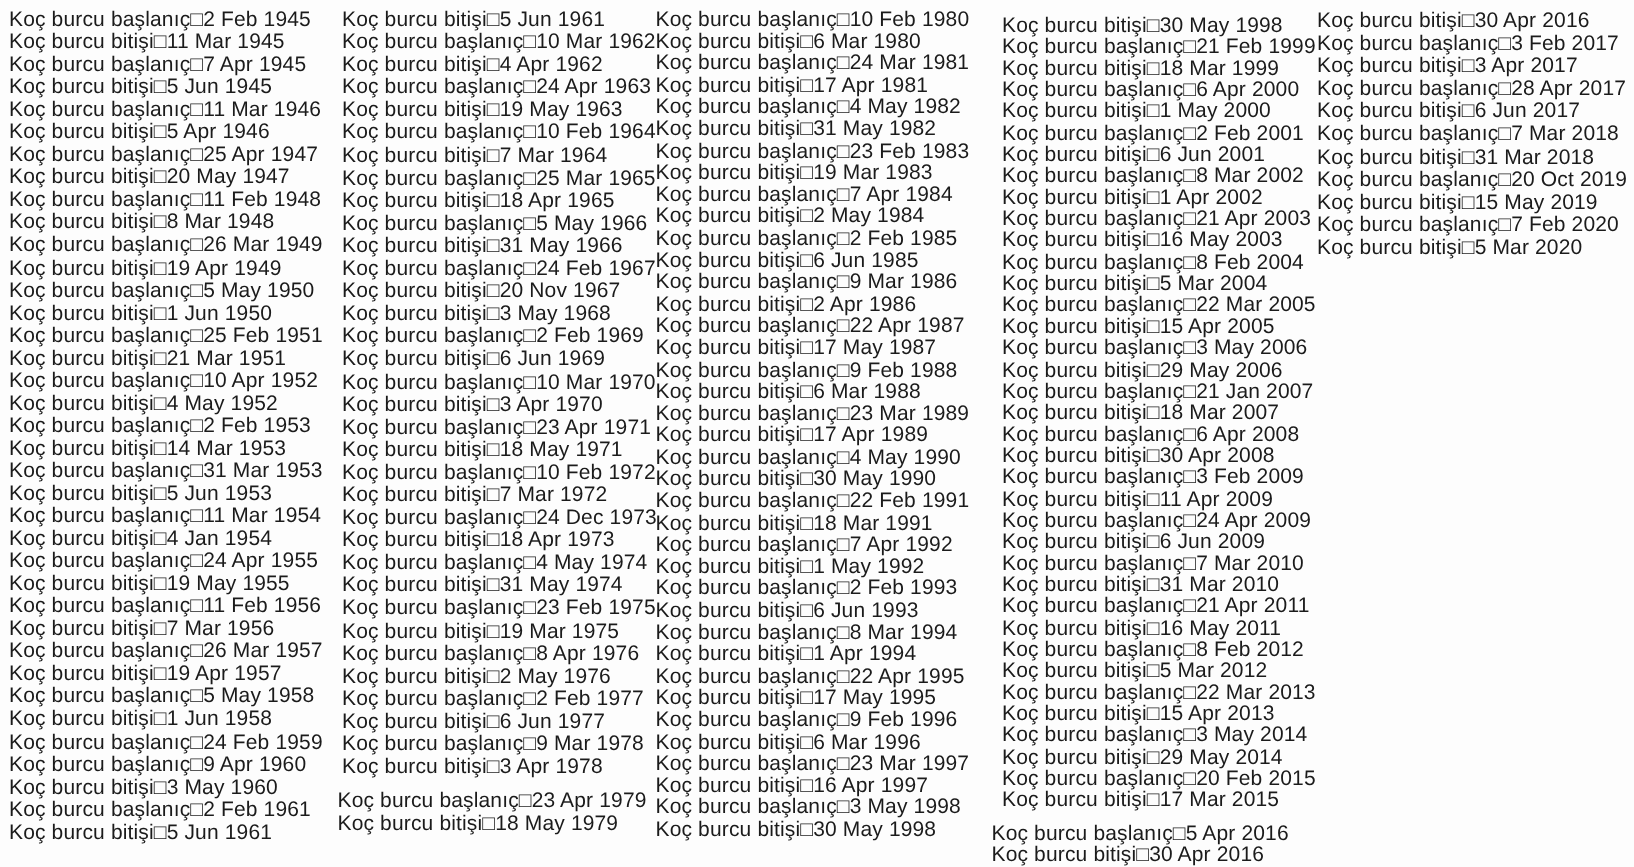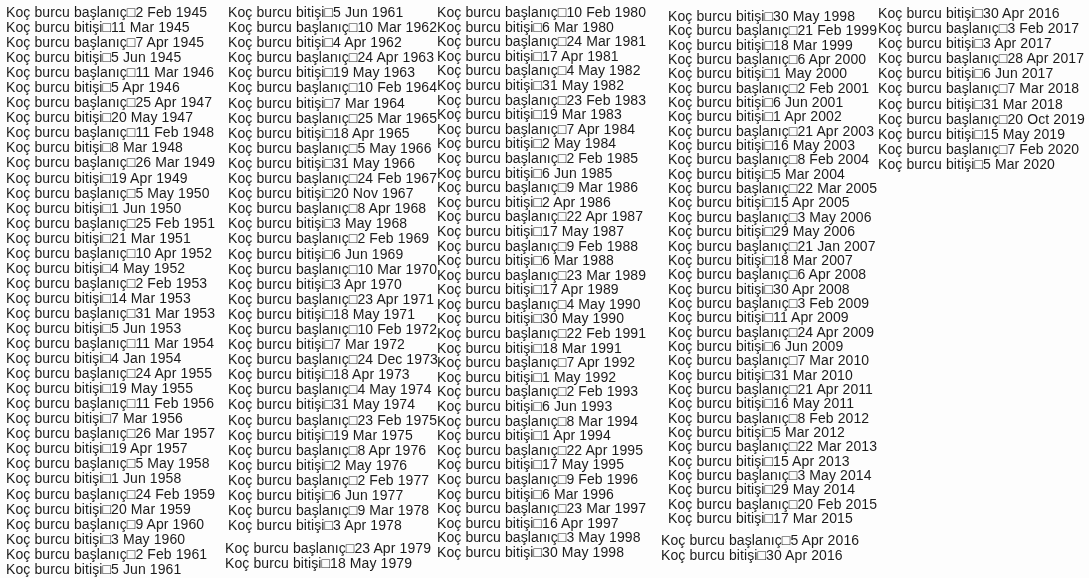--- a/index.html
+++ b/index.html
@@ -71,41 +71,39 @@
       <div class="line">Koç burcu bitişi□4 Jan 1954</div>
       <div class="line">Koç burcu başlanıç□24 Apr 1955</div>
       <div class="line">Koç burcu bitişi□19 May 1955</div>
       <div class="line">Koç burcu başlanıç□11 Feb 1956</div>
       <div class="line">Koç burcu bitişi□7 Mar 1956</div>
       <div class="line">Koç burcu başlanıç□26 Mar 1957</div>
       <div class="line">Koç burcu bitişi□19 Apr 1957</div>
       <div class="line">Koç burcu başlanıç□5 May 1958</div>
       <div class="line">Koç burcu bitişi□1 Jun 1958</div>
       <div class="line">Koç burcu başlanıç□24 Feb 1959</div>
-      <div class="line">Koç burcu bitişi□20 Mar 1959</div>
       <div class="line">Koç burcu başlanıç□9 Apr 1960</div>
       <div class="line">Koç burcu bitişi□3 May 1960</div>
       <div class="line">Koç burcu başlanıç□2 Feb 1961</div>
       <div class="line">Koç burcu bitişi□5 Jun 1961</div>
     </div>
   <div class="column" id="col-1">
       <div class="line">Koç burcu bitişi□5 Jun 1961</div>
       <div class="line">Koç burcu başlanıç□10 Mar 1962</div>
       <div class="line">Koç burcu bitişi□4 Apr 1962</div>
       <div class="line">Koç burcu başlanıç□24 Apr 1963</div>
       <div class="line">Koç burcu bitişi□19 May 1963</div>
       <div class="line">Koç burcu başlanıç□10 Feb 1964</div>
       <div class="line">Koç burcu bitişi□7 Mar 1964</div>
       <div class="line">Koç burcu başlanıç□25 Mar 1965</div>
       <div class="line">Koç burcu bitişi□18 Apr 1965</div>
       <div class="line">Koç burcu başlanıç□5 May 1966</div>
       <div class="line">Koç burcu bitişi□31 May 1966</div>
       <div class="line">Koç burcu başlanıç□24 Feb 1967</div>
       <div class="line">Koç burcu bitişi□20 Nov 1967</div>
-      <div class="line">Koç burcu başlanıç□8 Apr 1968</div>
       <div class="line">Koç burcu bitişi□3 May 1968</div>
       <div class="line">Koç burcu başlanıç□2 Feb 1969</div>
       <div class="line">Koç burcu bitişi□6 Jun 1969</div>
       <div class="line">Koç burcu başlanıç□10 Mar 1970</div>
       <div class="line">Koç burcu bitişi□3 Apr 1970</div>
       <div class="line">Koç burcu başlanıç□23 Apr 1971</div>
       <div class="line">Koç burcu bitişi□18 May 1971</div>
       <div class="line">Koç burcu başlanıç□10 Feb 1972</div>
       <div class="line">Koç burcu bitişi□7 Mar 1972</div>
       <div class="line">Koç burcu başlanıç□24 Dec 1973</div>
@@ -164,20 +162,21 @@
       <div class="line">Koç burcu bitişi□30 May 1998</div>
     </div>
   <div class="column" id="col-3">
       <div class="line">Koç burcu bitişi□30 May 1998</div>
       <div class="line">Koç burcu başlanıç□21 Feb 1999</div>
       <div class="line">Koç burcu bitişi□18 Mar 1999</div>
       <div class="line">Koç burcu başlanıç□6 Apr 2000</div>
       <div class="line">Koç burcu bitişi□1 May 2000</div>
       <div class="line">Koç burcu başlanıç□2 Feb 2001</div>
       <div class="line">Koç burcu bitişi□6 Jun 2001</div>
+      <div class="line">Koç burcu başlanıç□8 Mar 2002</div>
       <div class="line">Koç burcu bitişi□1 Apr 2002</div>
       <div class="line">Koç burcu başlanıç□21 Apr 2003</div>
       <div class="line">Koç burcu bitişi□16 May 2003</div>
       <div class="line">Koç burcu başlanıç□8 Feb 2004</div>
       <div class="line">Koç burcu bitişi□5 Mar 2004</div>
       <div class="line">Koç burcu başlanıç□22 Mar 2005</div>
       <div class="line">Koç burcu bitişi□15 Apr 2005</div>
       <div class="line">Koç burcu başlanıç□3 May 2006</div>
       <div class="line">Koç burcu bitişi□29 May 2006</div>
       <div class="line">Koç burcu başlanıç□21 Jan 2007</div>

